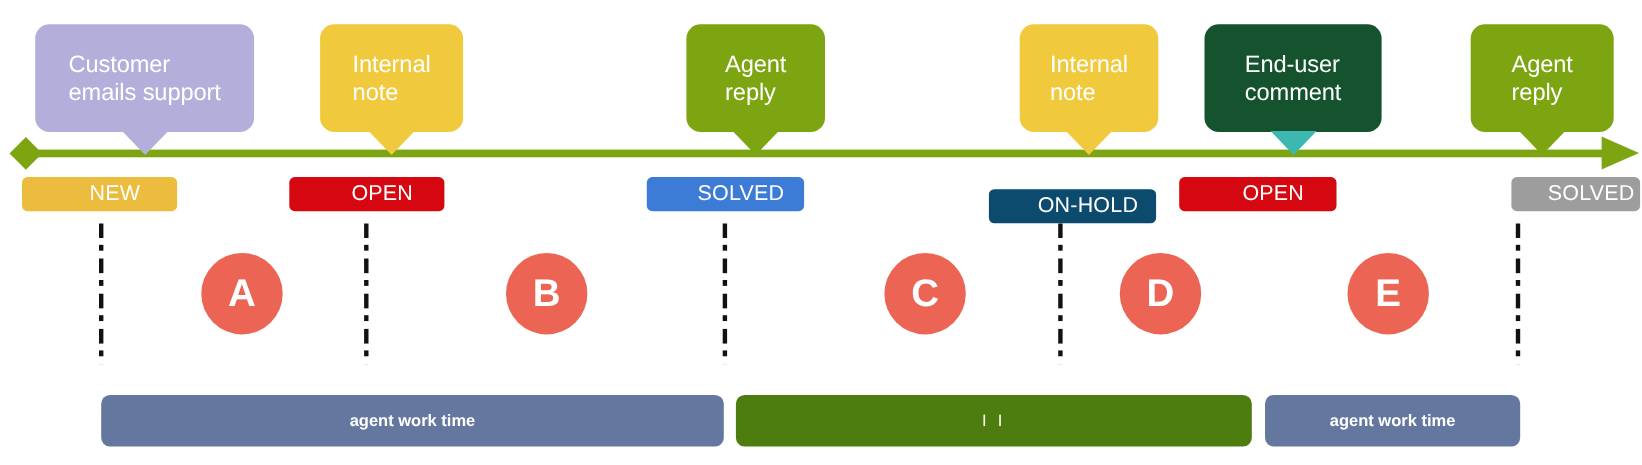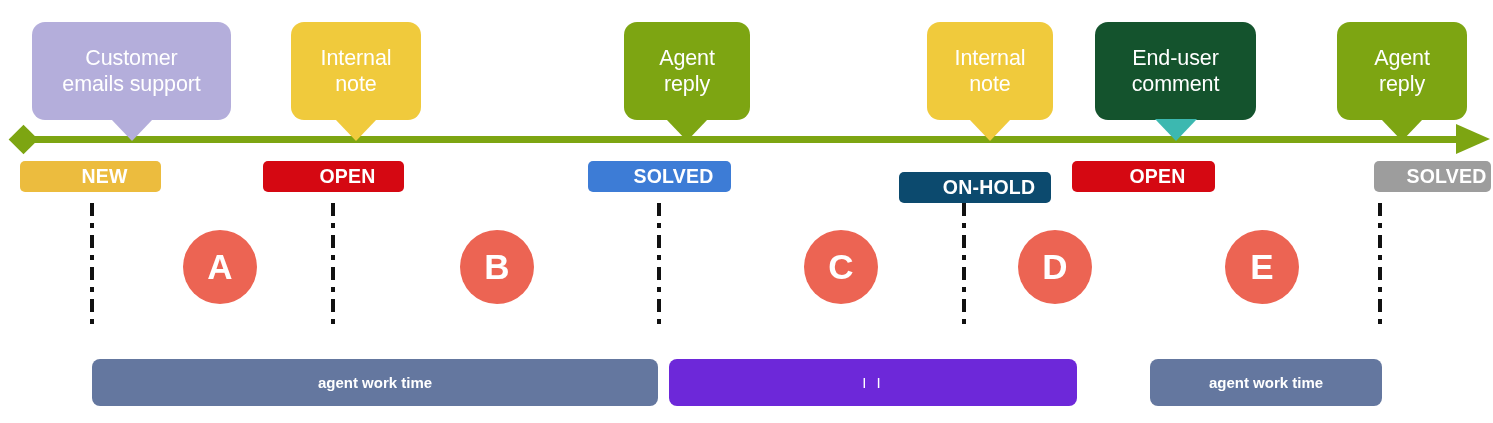--- a/index.html
+++ b/index.html
@@ -53,21 +53,20 @@
   .bubble {
     position: absolute;
     border-radius: 13px;
     color: #ffffff;
     font-size: 21.5px;
     line-height: 26px;
     font-weight: 400;
     display: flex;
     align-items: center;
     justify-content: center;
-    text-align: center;
     box-sizing: border-box;
     padding: 4px 10px;
     letter-spacing: -0.1px;
   }
   .bubble .tail {
     position: absolute;
     left: 50%;
     bottom: -21px;
     margin-left: -21px;
     width: 0;
@@ -77,21 +76,21 @@
     border-top: 22px solid currentColor;
   }
 
   
   .badge {
     position: absolute;
     height: 31px;
     border-radius: 5px;
     color: #ffffff;
     font-size: 19.5px;
-    font-weight: 700;
+    font-weight: 400;
     display: flex;
     align-items: center;
     justify-content: center;
     letter-spacing: 0.2px;
     box-sizing: border-box;
     padding-left: 28px;
   }
 
   
   .divider {
@@ -201,17 +200,17 @@
   <div id="intervals-layer">
       <div class="circle" style="left: 183px;">A</div>
       <div class="circle" style="left: 460px;">B</div>
       <div class="circle" style="left: 804px;">C</div>
       <div class="circle" style="left: 1018px;">D</div>
       <div class="circle" style="left: 1225px;">E</div>
     </div>
 
   <div id="durations-layer">
       <div class="bar" style="left: 92px; width: 566px; background: rgb(100, 119, 159);">agent work time</div>
-      <div class="bar pause" style="left: 669px; width: 408px; background: #6d28d9;">I I</div>
+      <div class="bar pause" style="left: 669px; width: 469px; background: #4d7c0f;">I I</div>
       <div class="bar" style="left: 1150px; width: 232px; background: rgb(100, 119, 159);">agent work time</div>
     </div>
 
 </div>
 
 </body></html>

